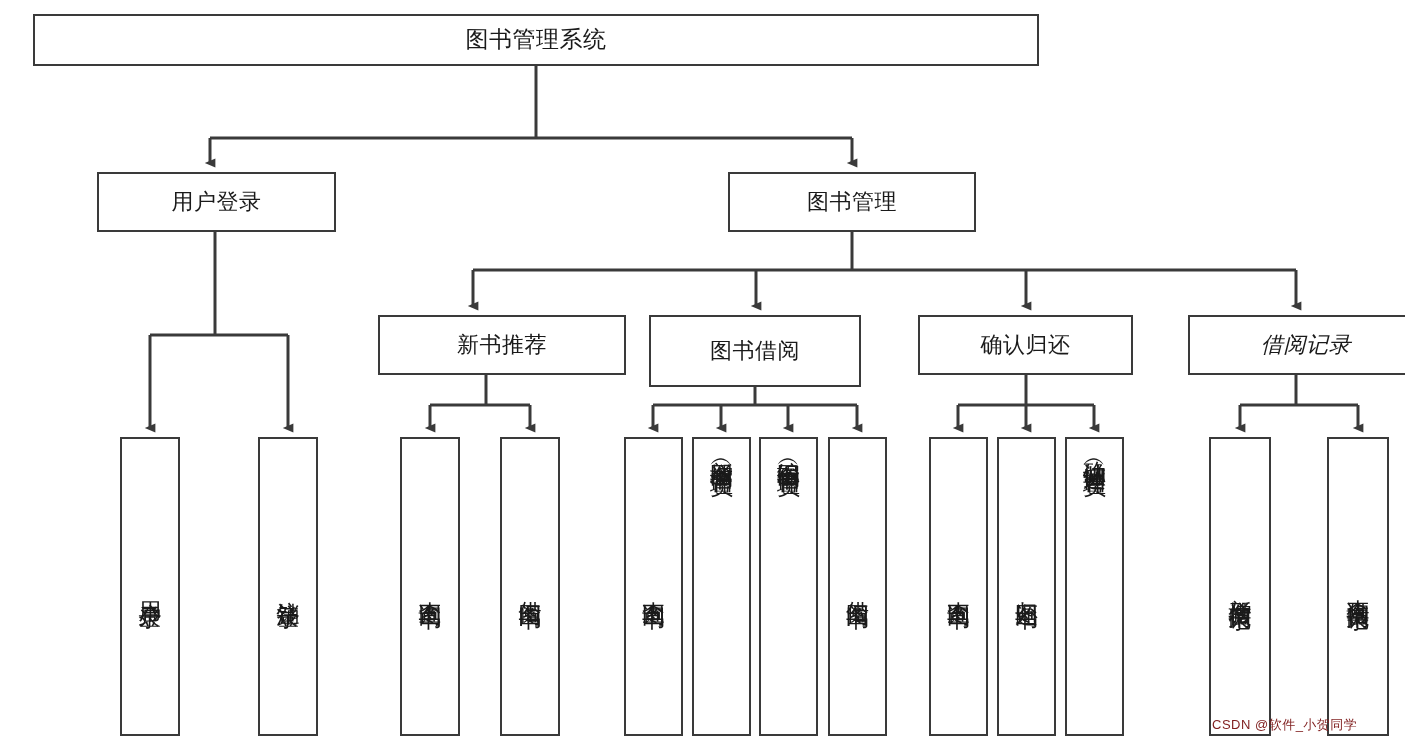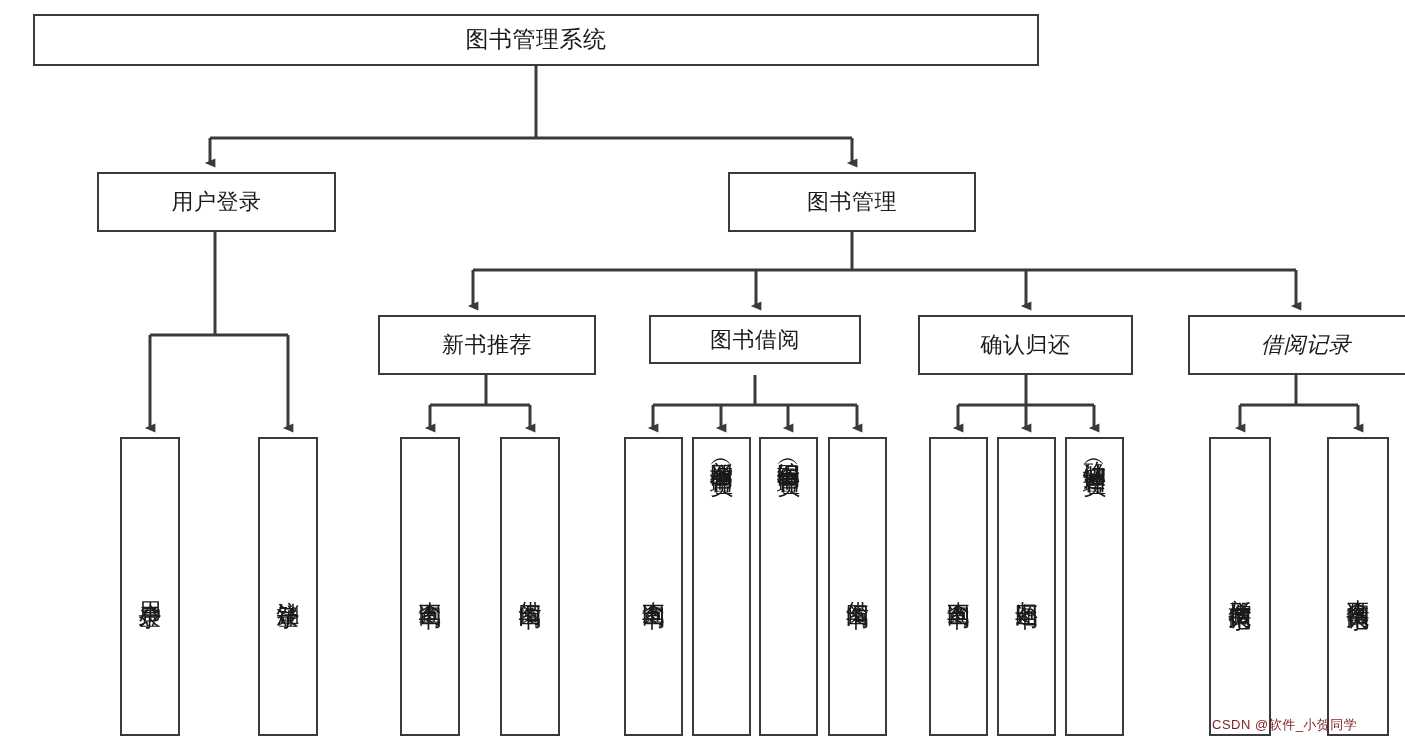--- a/index.html
+++ b/index.html
@@ -136,24 +136,24 @@
     <span class="node-label">图书管理系统</span>
   </div>
 
   <div class="node horiz" style="left:81px; top:172px; width:239px; height:60px;">
     <span class="node-label">用户登录</span>
   </div>
   <div class="node horiz" style="left:712px; top:172px; width:248px; height:60px;font-family:Liberation Serif, serif;">
     <span class="node-label">图书管理</span>
   </div>
 
-  <div class="node horiz" style="left:362px; top:315px; width:218px; height:60px;">
+  <div class="node horiz" style="left:362px; top:315px; width:248px; height:60px;">
     <span class="node-label">新书推荐</span>
   </div>
-  <div class="node horiz" style="left:633px; top:315px; width:212px; height:49px;">
+  <div class="node horiz" style="left:633px; top:315px; width:212px; height:72px;">
     <span class="node-label">图书借阅</span>
   </div>
   <div class="node horiz" style="left:902px; top:315px; width:215px; height:60px;">
     <span class="node-label">确认归还</span>
   </div>
   <div class="node horiz" style="left:1172px; top:315px; width:236px; height:60px;font-style:italic;">
     <span class="node-label">借阅记录</span>
   </div>
 
   <div class="node vert center" style="left:104px; top:437px; width:60px; height:299px;">

